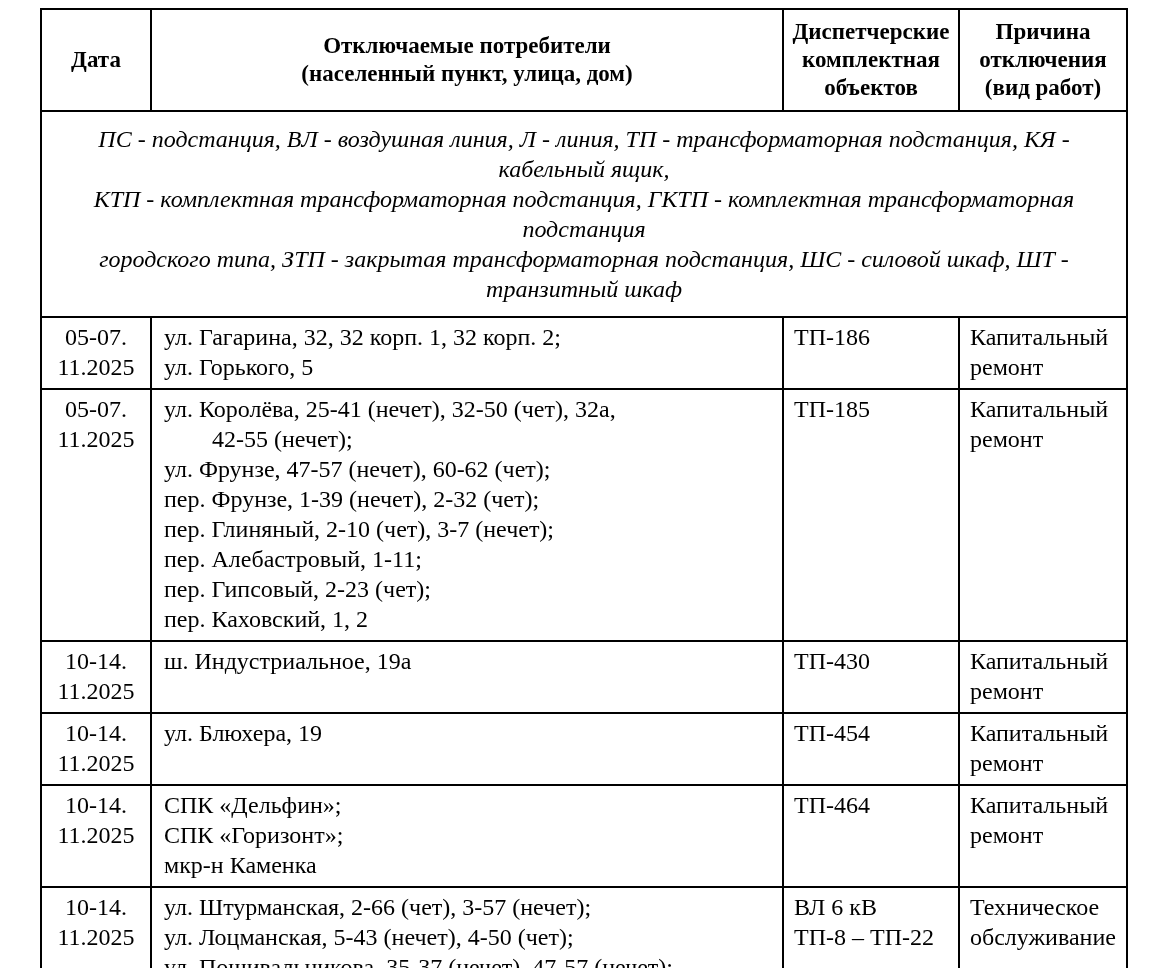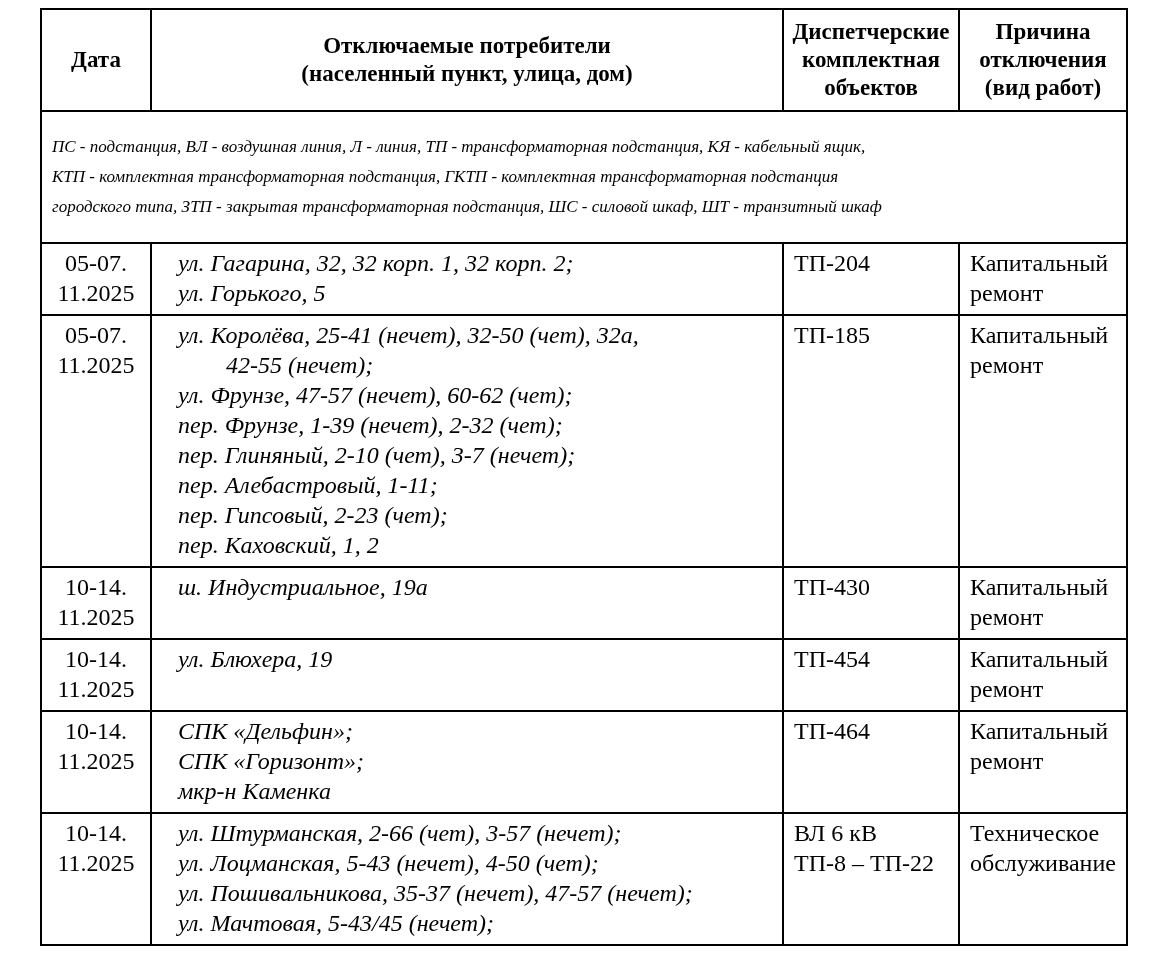--- a/index.html
+++ b/index.html
@@ -34,39 +34,38 @@
     font-size: 23px;
     line-height: 28px;
     text-align: center;
     vertical-align: middle;
     padding: 8px 4px;
     height: 88px;
   }
   .outage-table td.legend-cell {
     font-style: italic;
     font-weight: normal;
-    text-align: left;
-    font-size: 17px;
+    text-align: center;
+    font-size: 24px;
     line-height: 30px;
-    padding: 20px 10px;
+    padding: 12px 10px;
   }
   .outage-table td {
     font-size: 24px;
     line-height: 30px;
     padding: 4px 8px 6px 8px;
   }
   .outage-table td.date-cell {
     text-align: center;
     padding-left: 2px;
     padding-right: 2px;
     margin-left: 32px;
   }
   .outage-table td.consumers-cell {
-    padding-left: 26px;
-    font-style: italic;
+    padding-left: 12px;
   }
   .outage-table td.dispatcher-cell,
   .outage-table td.reason-cell {
     padding-left: 10px;
   }
   .text-line {
     white-space: pre-wrap;
   }
 </style>
 </head>
@@ -112,21 +111,21 @@
         <tr>
           <td class="date-cell">
             <div class="text-line">05-07.</div>
             <div class="text-line">11.2025</div>
           </td>
           <td class="consumers-cell">
             <div class="text-line">ул. Гагарина, 32, 32 корп. 1, 32 корп. 2;</div>
             <div class="text-line">ул. Горького, 5</div>
           </td>
           <td class="dispatcher-cell">
-            <div class="text-line">ТП-204</div>
+            <div class="text-line">ТП-186</div>
           </td>
           <td class="reason-cell">
             <div class="text-line">Капитальный</div>
             <div class="text-line">ремонт</div>
           </td>
         </tr>
         <tr>
           <td class="date-cell">
             <div class="text-line">05-07.</div>
             <div class="text-line">11.2025</div>

